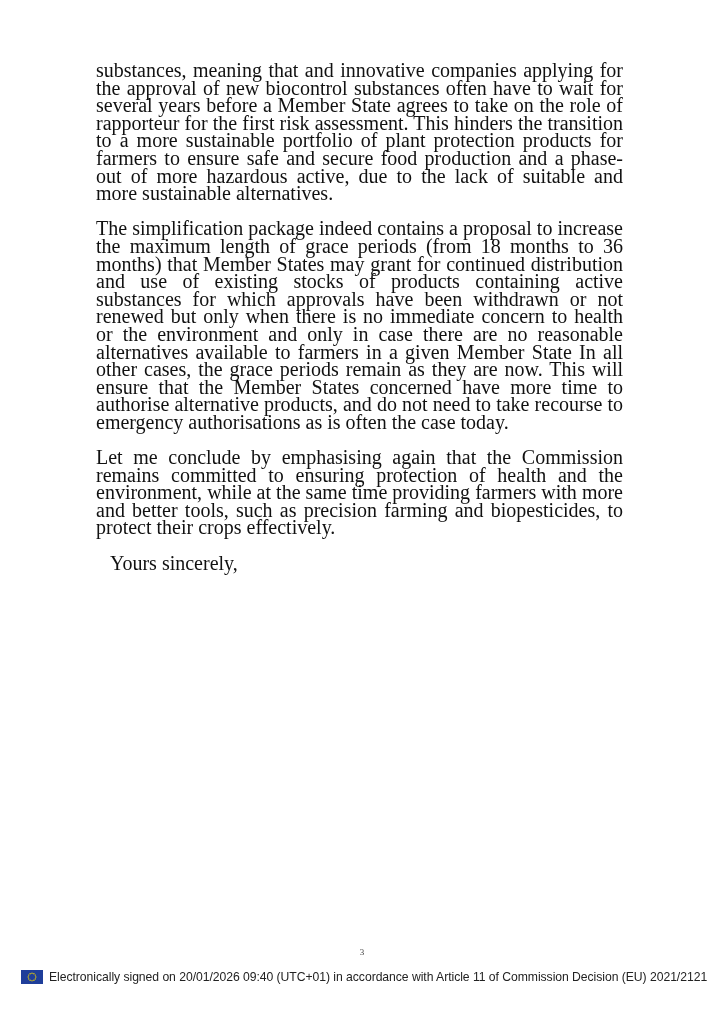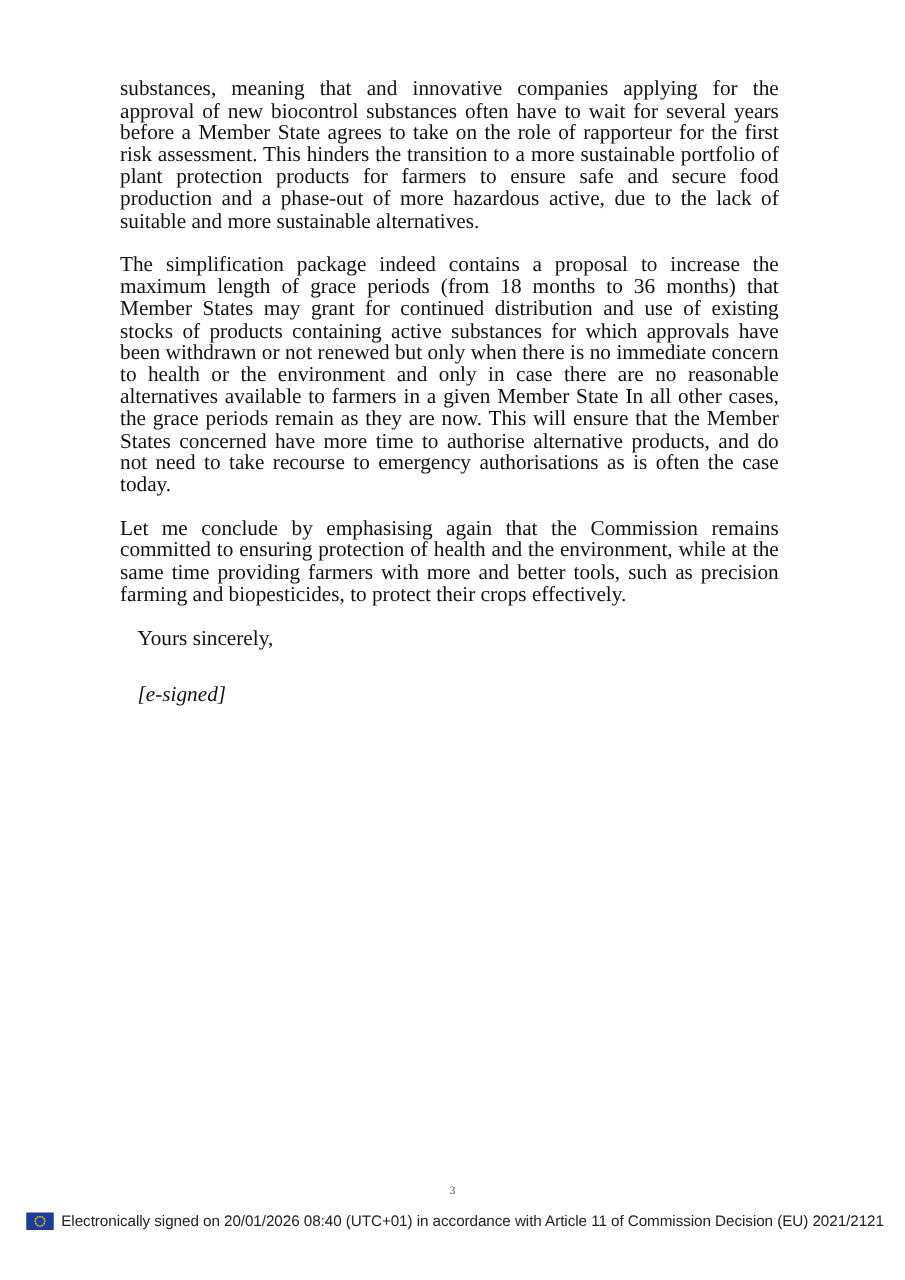--- a/index.html
+++ b/index.html
@@ -18,21 +18,21 @@
       position: absolute;
       left: 0; top: 0;
       width: 724px; height: 1024px;
     }
     .body-text {
       position: absolute;
       left: 96px;
       top: 62px;
       width: 527px;
       font-family: "Liberation Serif", "DejaVu Serif", serif;
-      font-size: 17px;
+      font-size: 20px;
       line-height: 17.6px;
     }
     .para {
       margin: 0 0 17.6px 0;
       text-align: justify;
     }
     .closing {
       margin: 14px;
       text-align: left;
     }
@@ -85,21 +85,20 @@
   </style>
 </head>
 <body>
 
 <div class="page">
   <div class="body-text">
     <p class="para">substances, meaning that and innovative companies applying for the approval of new biocontrol substances often have to wait for several years before a Member State agrees to take on the role of rapporteur for the first risk assessment. This hinders the transition to a more sustainable portfolio of plant protection products for farmers to ensure safe and secure food production and a phase-out of more hazardous active, due to the lack of suitable and more sustainable alternatives.</p>
     <p class="para">The simplification package indeed contains a proposal to increase the maximum length of grace periods (from 18 months to 36 months) that Member States may grant for continued distribution and use of existing stocks of products containing active substances for which approvals have been withdrawn or not renewed but only when there is no immediate concern to health or the environment and only in case there are no reasonable alternatives available to farmers in a given Member State In all other cases, the grace periods remain as they are now. This will ensure that the Member States concerned have more time to authorise alternative products, and do not need to take recourse to emergency authorisations as is often the case today.</p>
     <p class="para">Let me conclude by emphasising again that the Commission remains committed to ensuring protection of health and the environment, while at the same time providing farmers with more and better tools, such as precision farming and biopesticides, to protect their crops effectively.</p>
     <p class="closing closing-first">Yours sincerely,</p>
-    <p class="closing signed">[e-signed]</p>
   </div>
 
   <div class="page-number">3</div>
 
   <div class="footer">
     <span class="eu-flag">
       <svg width="22" height="14" viewBox="0 0 22 14">
         <g fill="#f5d800">
           <circle cx="11" cy="3.2" r="0.7"></circle>
           <circle cx="12.9" cy="3.7" r="0.7"></circle>
@@ -109,15 +108,15 @@
           <circle cx="12.9" cy="10.3" r="0.7"></circle>
           <circle cx="11" cy="10.8" r="0.7"></circle>
           <circle cx="9.1" cy="10.3" r="0.7"></circle>
           <circle cx="7.7" cy="8.9" r="0.7"></circle>
           <circle cx="7.2" cy="7" r="0.7"></circle>
           <circle cx="7.7" cy="5.1" r="0.7"></circle>
           <circle cx="9.1" cy="3.7" r="0.7"></circle>
         </g>
       </svg>
     </span>
-    <span class="footer-text">Electronically signed on 20/01/2026 08:40 (UTC+01) in accordance with Article 11 of Commission Decision (EU) 2021/2121</span>
+    <span class="footer-text">Electronically signed on 20/01/2026 09:40 (UTC+01) in accordance with Article 11 of Commission Decision (EU) 2021/2121</span>
   </div>
 </div>
 
 </body></html>

